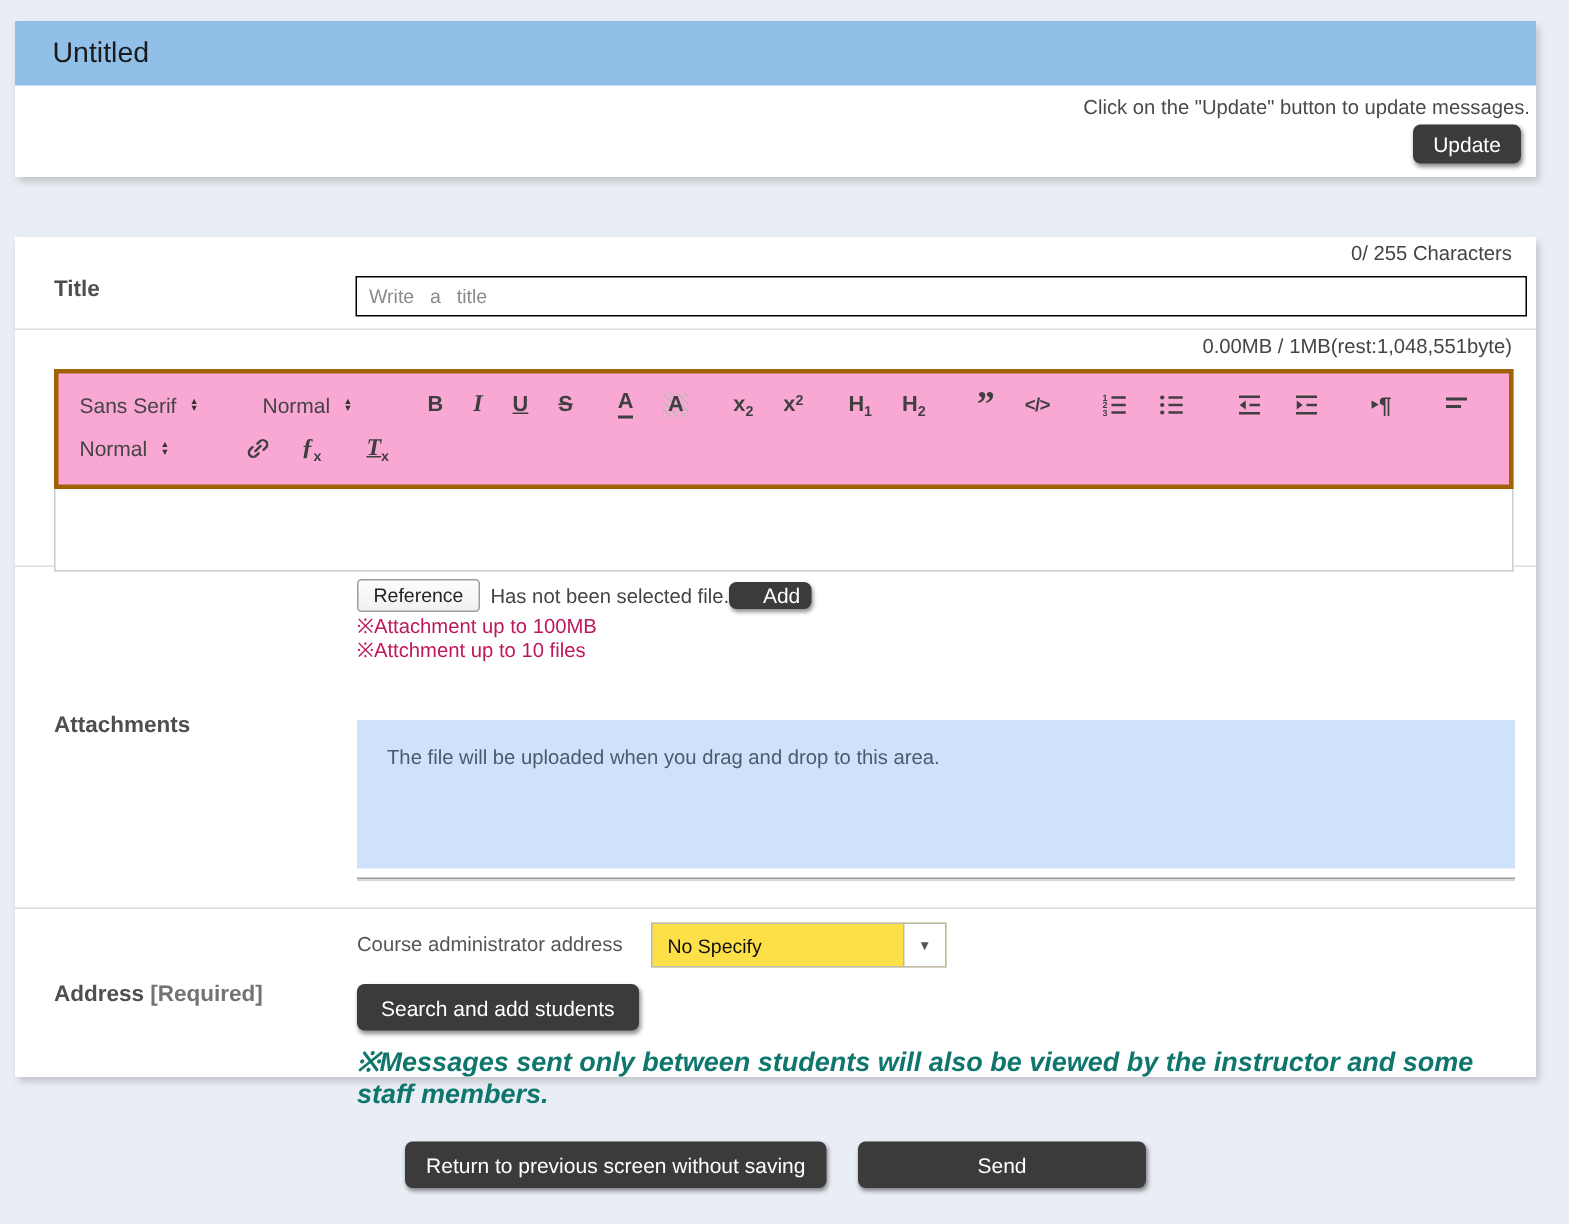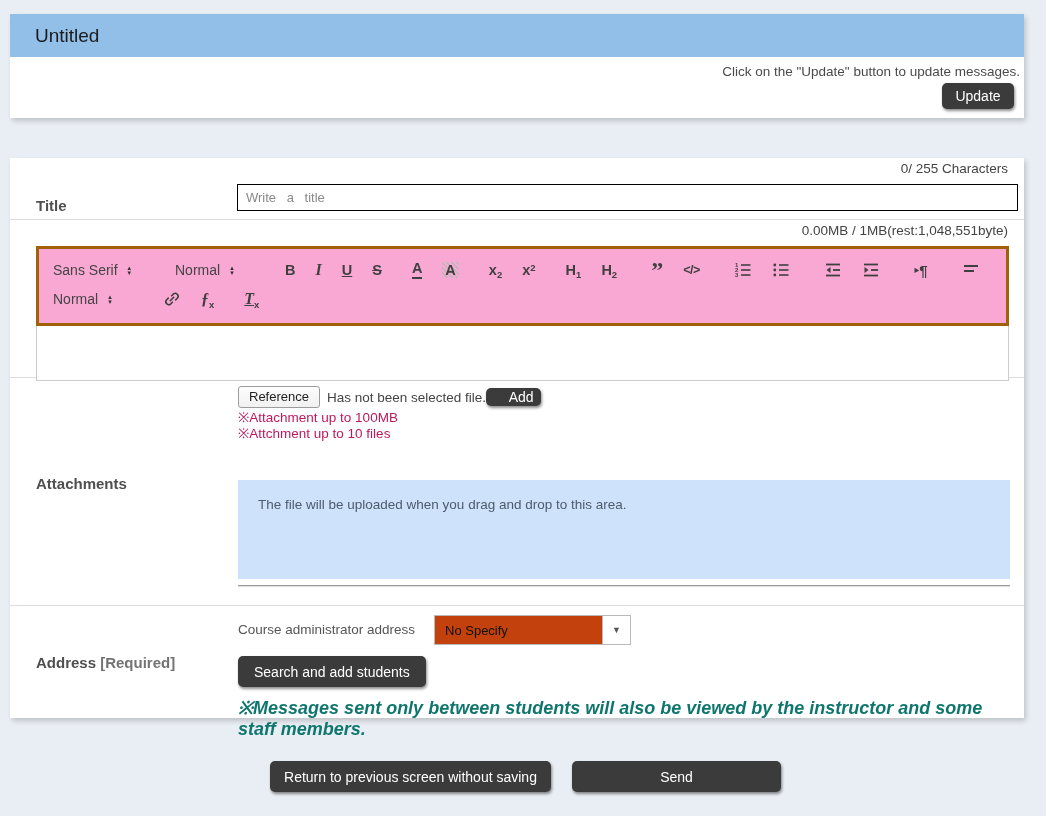--- a/index.html
+++ b/index.html
@@ -101,57 +101,57 @@
   .dropzone {
     position:absolute; left:228px; top:102px; width:772px; height:99px;
     background:#cfe2fb; font-size:13.5px; color:#4d5b6b; padding:17px 0 0 20px;
   }
   .drop-hline { position:absolute; left:228px; top:207px; width:772px; height:2px; background:#9a9a9a; border-bottom:1px solid #e0e0e0; }
 
   
   .admin-label { position:absolute; left:228px; top:16px; font-size:13.5px; color:#555; }
   .admin-select {
     position:absolute; left:424px; top:9px; width:197px; height:30px;
-    border:1px solid #b9b9b9; background:#c2410c; display:flex; align-items:center; cursor:pointer;
+    border:1px solid #b9b9b9; background:#fde047; display:flex; align-items:center; cursor:pointer;
   }
   .admin-select .sel-value { flex:1; padding-left:10px; font-size:13px; color:#111; }
   .sel-arrow {
     width:28px; height:100%; border-left:1px solid #b9b9b9; display:flex;
     align-items:center; justify-content:center; font-size:9px; color:#555; background:#fff;
   }
   .addr-label { top:48px; }
   .required-tag { color:#737373; }
   .search-btn { position:absolute; left:228px; top:50px; height:31px; padding:0 16px; }
   .addr-warning {
     position:absolute; left:228px; top:89px; font-size:18px; color:#0f766e;
     font-weight:700; font-style:italic;
   }
 
   
   .footer-btn { position:absolute; height:31px; }
   .return-btn { left:270px; top:761px; width:281px; }
-  .send-btn { left:572px; top:761px; width:209px; }
+  .send-btn { left:572px; top:761px; width:192px; }
 </style>
 </head>
 <body>
 
 <div class="page">
 
   <div class="card card-top">
     <div class="header-bar">
       <span>Untitled</span>
     </div>
     <div class="update-notice">Click on the "Update" button to update messages.</div>
     <button class="btn-dark update-btn">Update</button>
   </div>
 
   <div class="card card-main">
 
     <div class="row row-title">
-      <div class="section-label" style="top:39px;">Title</div>
+      <div class="section-label" style="top:26px;">Title</div>
       <div class="right-info">0/ 255 Characters</div>
       <input class="title-input" type="text" placeholder="Write a title" style="">
     </div>
 
     <div class="row row-editor">
       <div class="right-info">0.00MB / 1MB(rest:1,048,551byte)</div>
       <div class="editor-box">
         <div class="ql-toolbar">
           <div class="ql-row">
             <span class="ql-dd" style="width:96px;">

